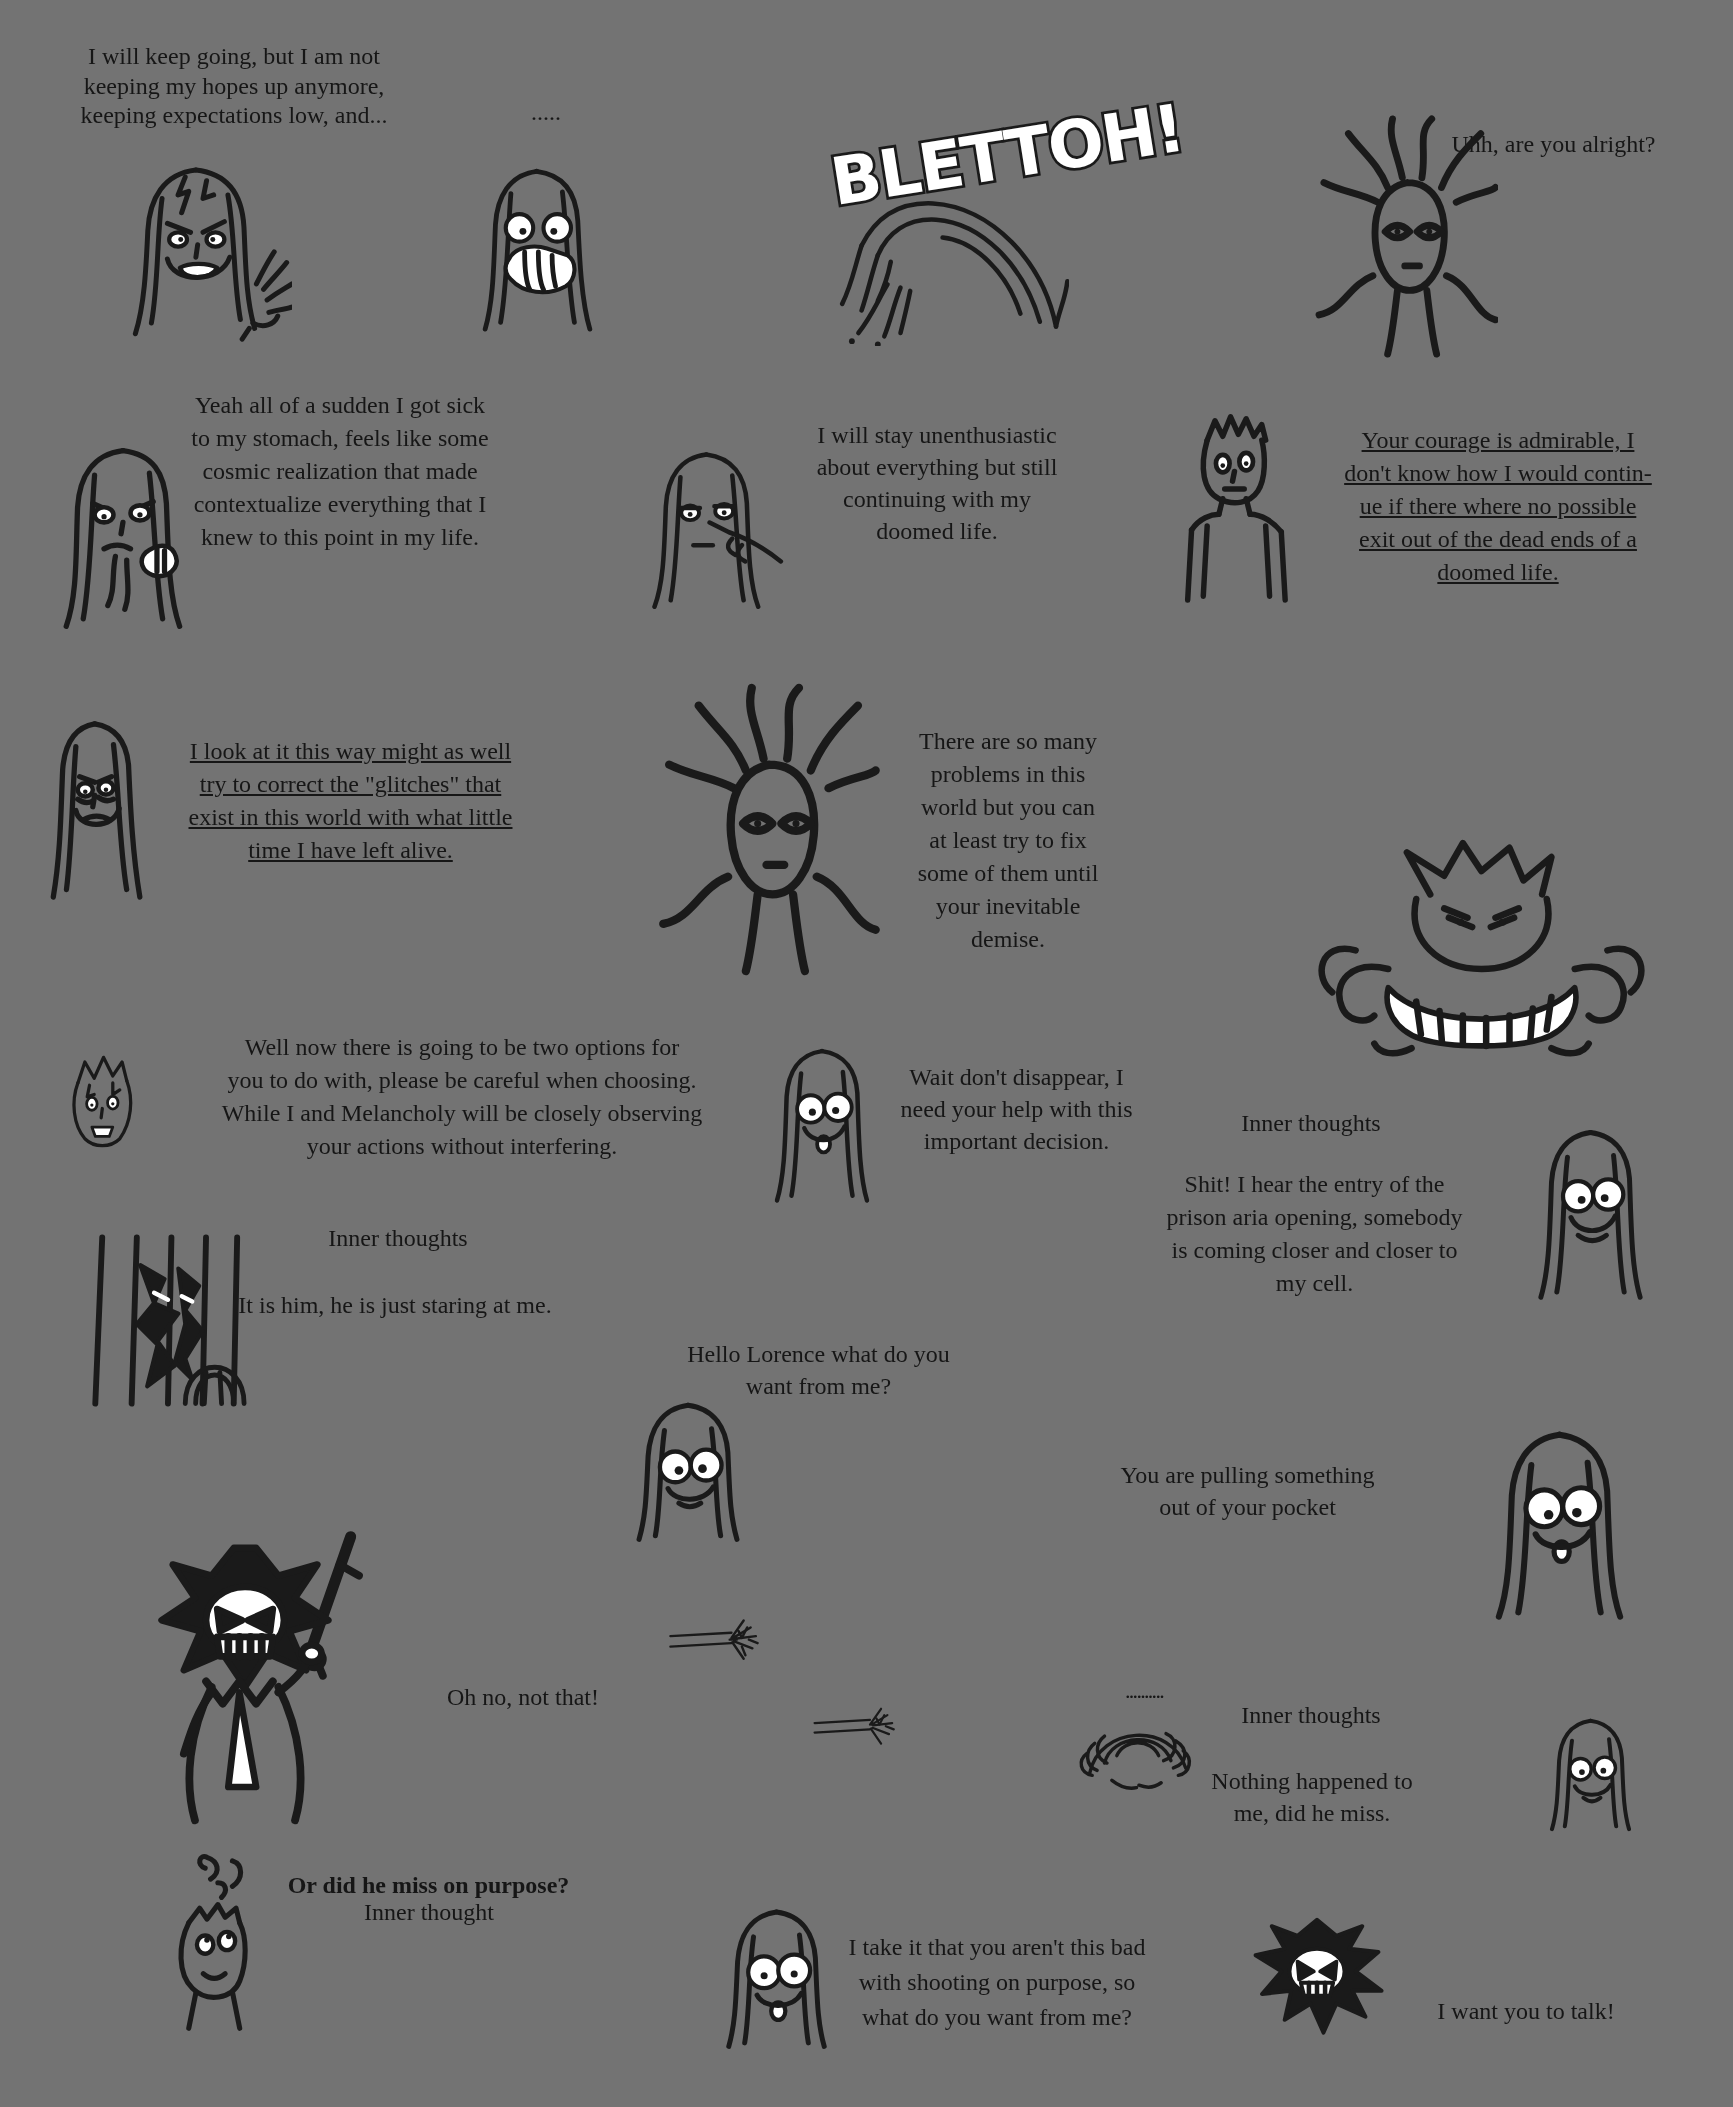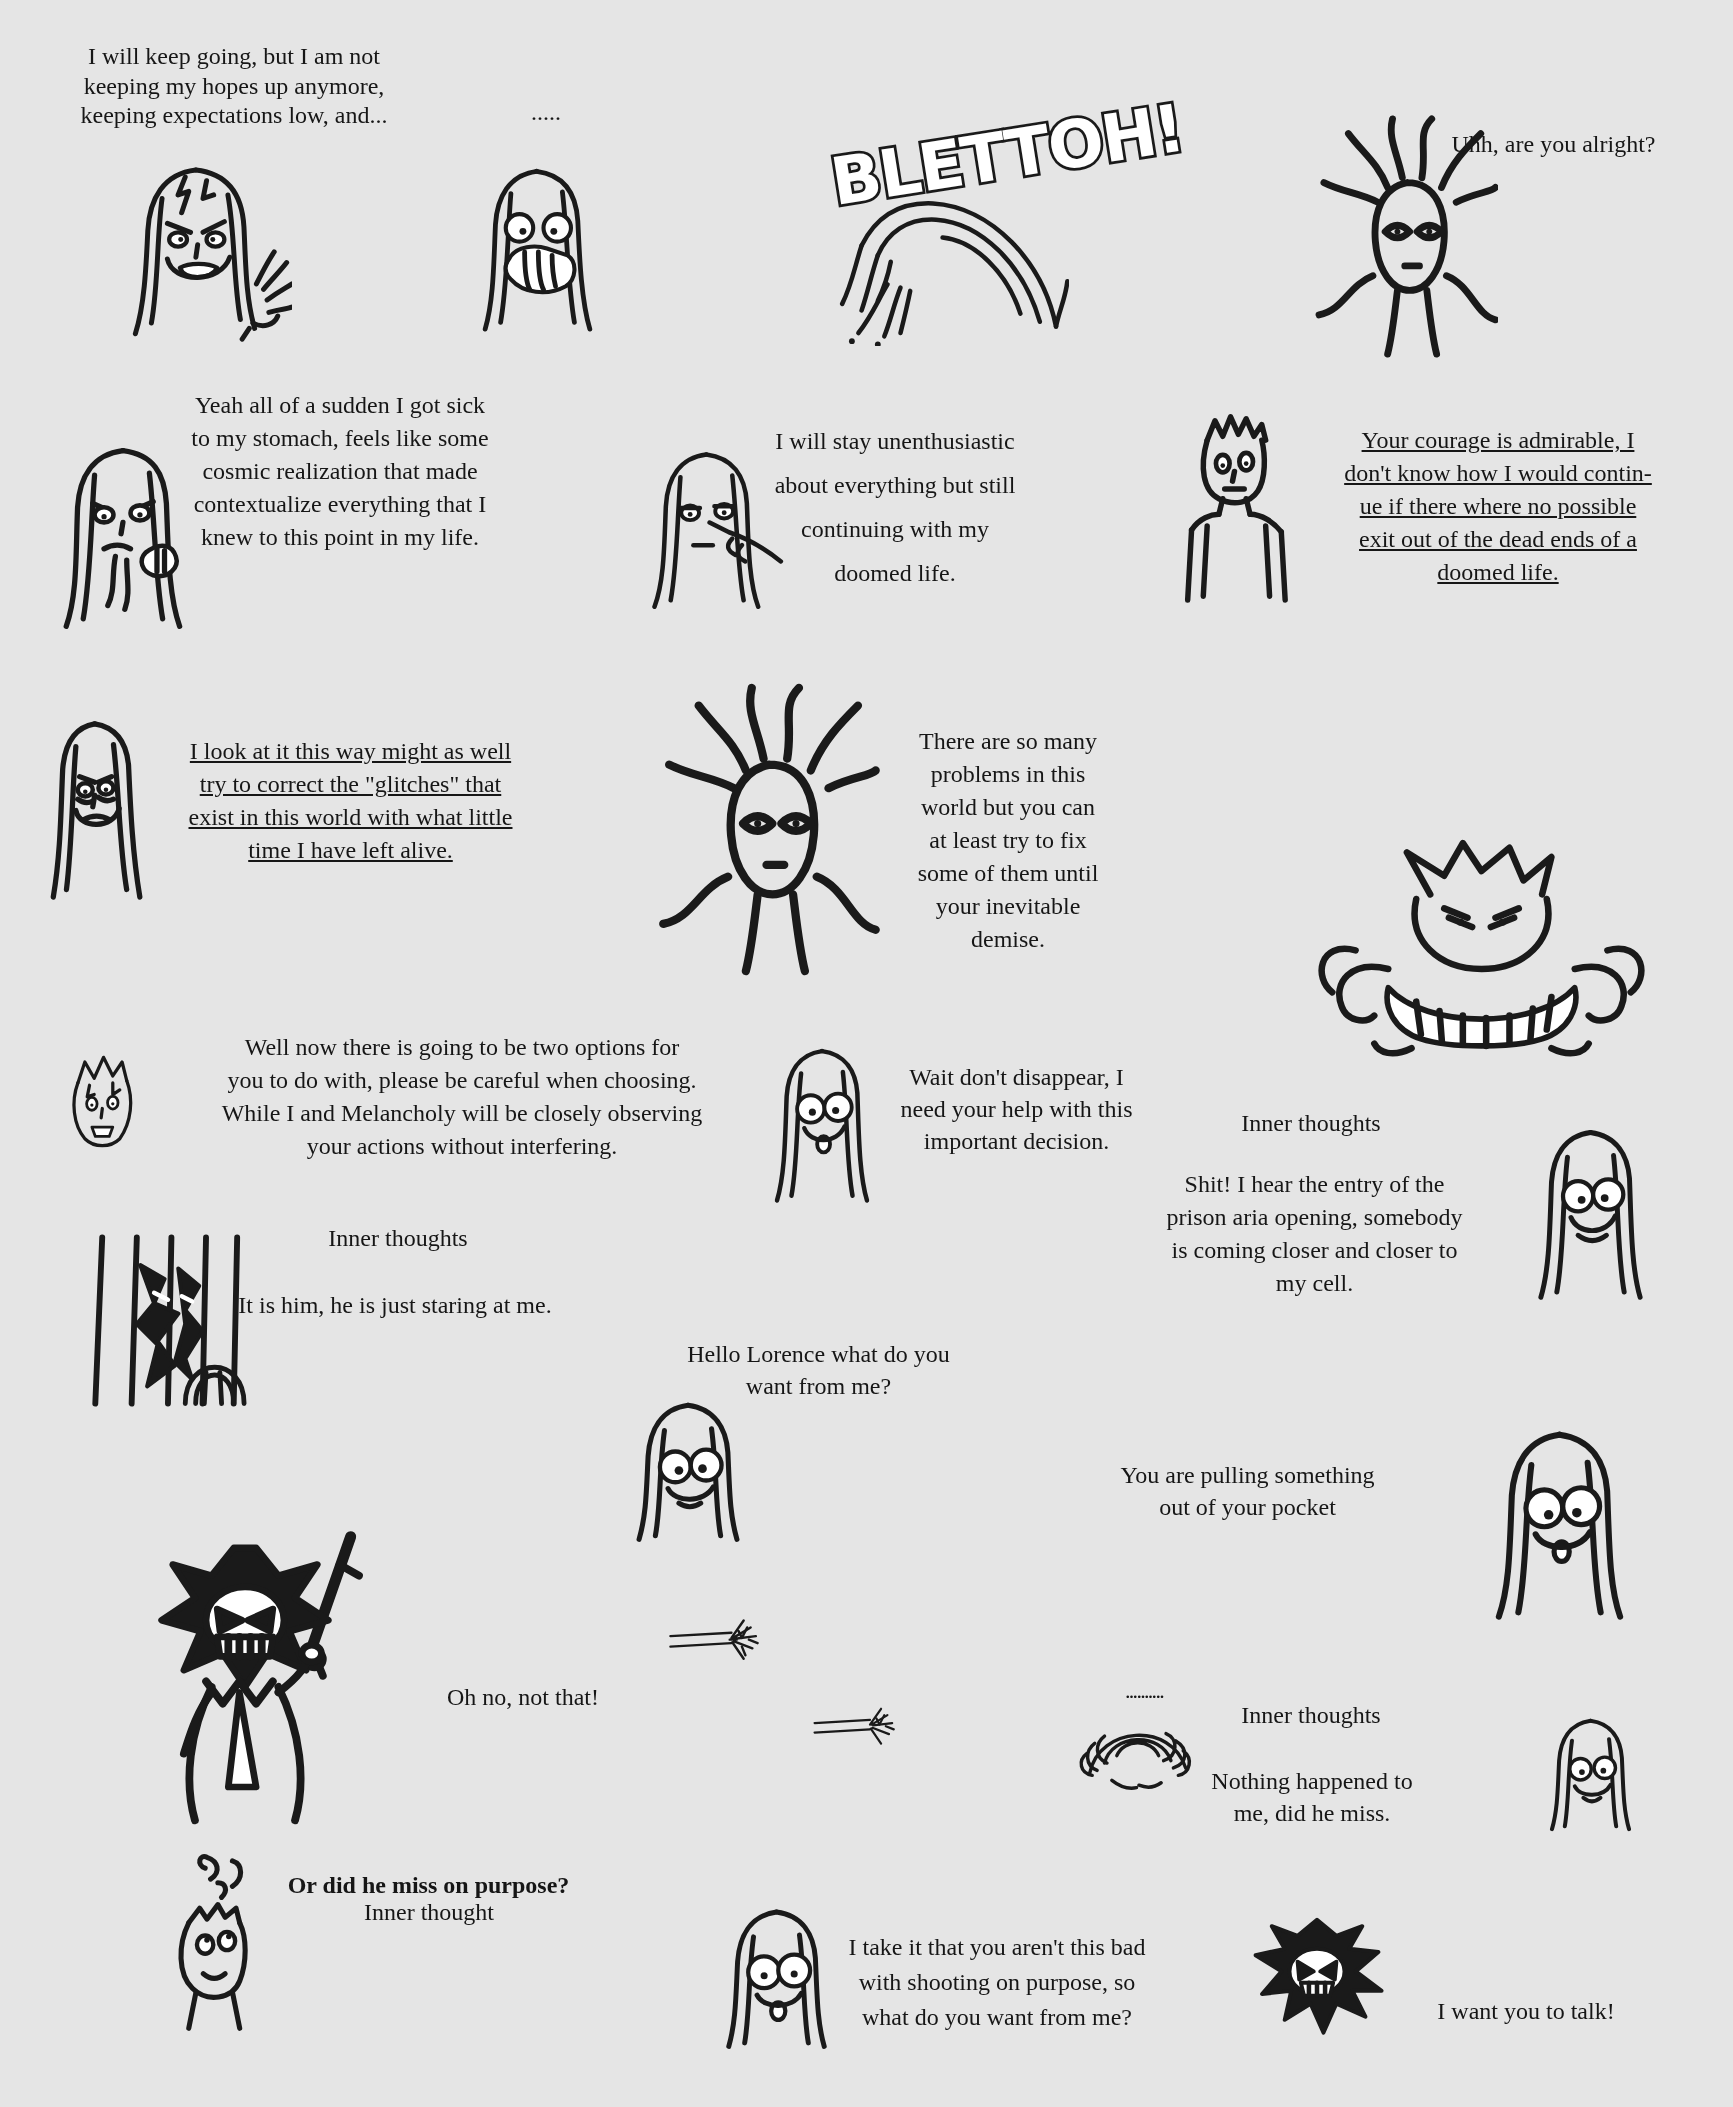--- a/index.html
+++ b/index.html
@@ -1,16 +1,16 @@
 <!DOCTYPE html>
 <html style="font-size:9px"><head>
 <meta charset="utf-8">
 <style>
   html,body{margin:0;padding:0;background:#fff;}
-  .page{position:relative;width:1733px;height:2108px;background:#e5e5e5;overflow:hidden;
+  .page{position:relative;width:1733px;height:2108px;background:#737373;overflow:hidden;
         font-family:"Liberation Serif", serif;color:#161616;}
   .t{position:absolute;font-size:24px;line-height:32px;text-align:center;white-space:pre-line;color:#161616;}
   .fig{position:absolute;}
   .fig svg{display:block;width:100%;height:100%;}
   .ink{stroke:#1a1a1a;stroke-width:2.8;fill:none;stroke-linecap:round;stroke-linejoin:round;}
   .inkf{stroke:#1a1a1a;stroke-width:2.4;fill:#1a1a1a;stroke-linejoin:round;}
   .inkw{stroke:#1a1a1a;stroke-width:2.4;fill:#ffffff;stroke-linejoin:round;}
   .dotp{fill:#1a1a1a;stroke:none;}
   .sfx{position:absolute;left:791px;top:72px;width:434px;height:167px;}
 </style>
@@ -27,21 +27,21 @@
   <svg class="sfx" viewBox="0 0 780 300">
     <text x="390" y="190" text-anchor="middle" font-family="DejaVu Sans, sans-serif" font-weight="bold" font-size="118" letter-spacing="-3" fill="#ffffff" stroke="#1a1a1a" stroke-width="10" paint-order="stroke" transform="rotate(-9 390 160)">BLETTOH!</text>
   </svg>
 
   <div class="t" style="left:1431px;top:128px;width:245px;">Uhh, are you alright?</div>
   <div class="t" style="left:145px;top:389px;width:390px;line-height:33px;">Yeah all of a sudden I got sick
 to my stomach, feels like some
 cosmic realization that made
 contextualize everything that I
 knew to this point in my life.</div>
-  <div class="t" style="left:728px;top:419px;width:334px;line-height:44px;">I will stay unenthusiastic
+  <div class="t" style="left:770px;top:419px;width:334px;line-height:32px;">I will stay unenthusiastic
 about everything but still
 continuing with my
 doomed life.</div>
   <div class="t" style="left:1303px;top:424px;width:390px;line-height:33px;text-decoration:underline;">Your courage is admirable, I
 don't know how I would contin-
 ue if there where no possible
 exit out of the dead ends of a
 doomed life.</div>
   <div class="t" style="left:139px;top:735px;width:423px;line-height:33px;text-decoration:underline;">I look at it this way might as well
 try to correct the "glitches" that

